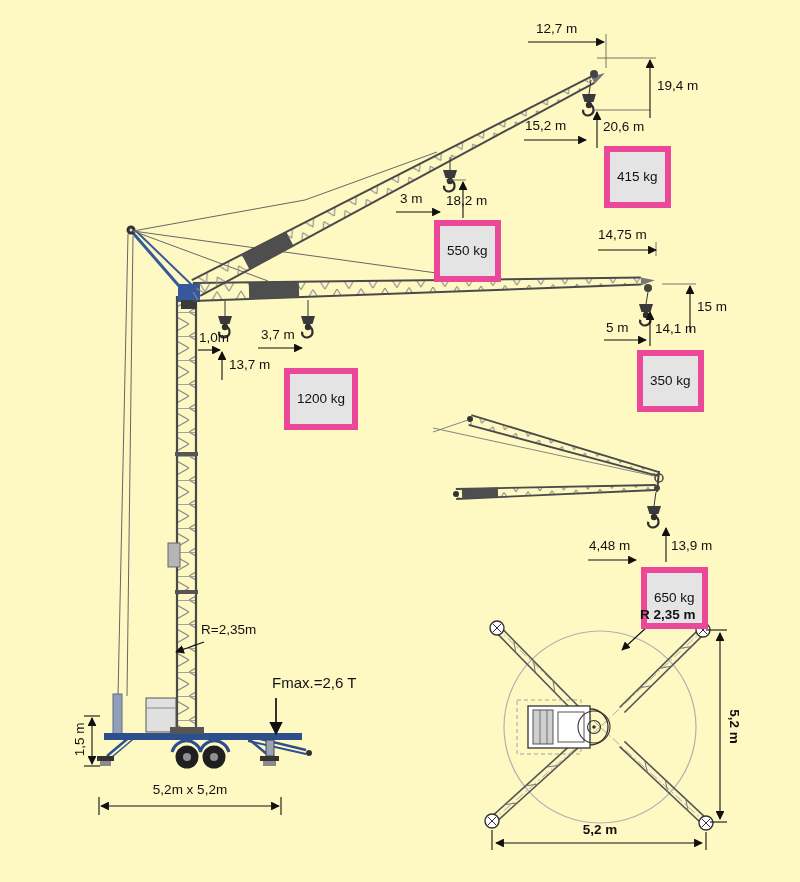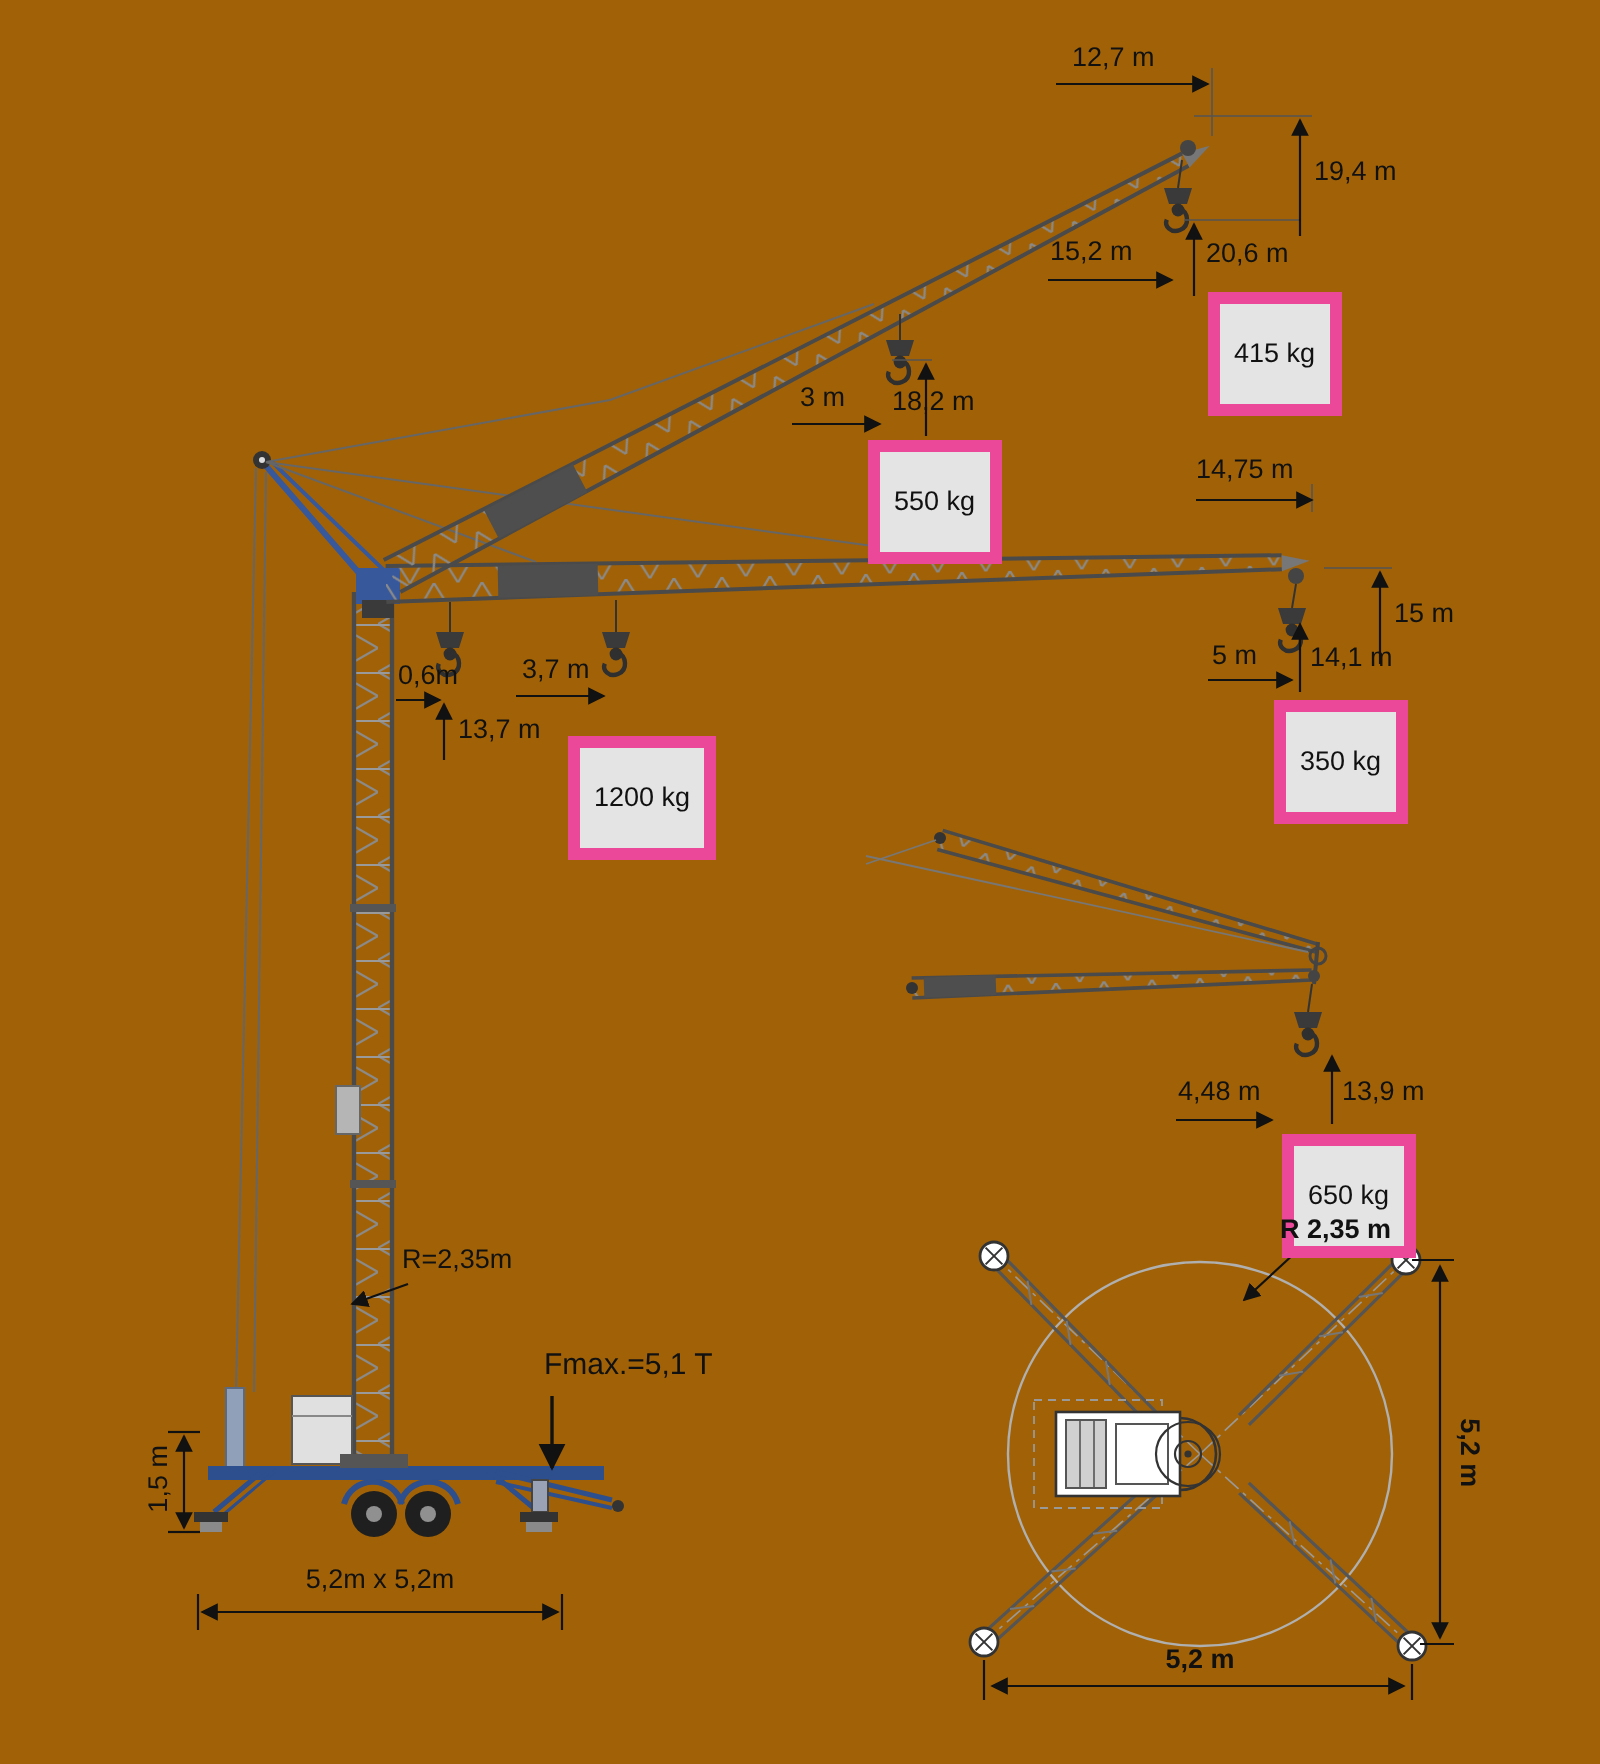--- a/index.html
+++ b/index.html
@@ -1,19 +1,19 @@
 <!DOCTYPE html>
 <html><head>
 <meta charset="utf-8">
 <title>Crane Load Diagram</title>
 <style>
   *{margin:0;padding:0;box-sizing:border-box}
   html,body{background:#fff}
   body{font-family:"Liberation Sans",sans-serif;color:#111}
-  .canvas{position:relative;width:800px;height:882px;background:#a16207;overflow:hidden}
+  .canvas{position:relative;width:800px;height:882px;background:#fef9c3;overflow:hidden}
   .canvas > svg{position:absolute;left:0;top:0}
   .lbl{position:absolute;font-size:13.5px;line-height:1.1;color:#111;white-space:nowrap}
   .load-box{position:absolute;font-size:13.5px;line-height:1.2;color:#111;background:#e4e4e4;border:6px solid #ec4899;padding:17px 7px;white-space:nowrap}
   .center{text-align:center}
   .bold{font-weight:700}
   .big{font-size:15px}
   .rot-up{transform:rotate(-90deg);transform-origin:center}
   .rot-down{transform:rotate(90deg);transform-origin:center}
 </style>
 </head>
@@ -246,31 +246,31 @@
 <div class="lbl" style="left:400px;top:192px">3 m</div>
 <div class="lbl" style="left:446px;top:194px">18,2 m</div>
 <div class="load-box" style="left:434px;top:220px">550 kg</div>
 
 <div class="lbl" style="left:598px;top:228px">14,75 m</div>
 <div class="lbl" style="left:697px;top:300px">15 m</div>
 <div class="lbl" style="left:606px;top:321px">5 m</div>
 <div class="lbl" style="left:655px;top:322px">14,1 m</div>
 <div class="load-box" style="left:637px;top:350px">350 kg</div>
 
-<div class="lbl" style="left:199px;top:331px">0,6m</div>
+<div class="lbl" style="left:199px;top:331px">1,0m</div>
 <div class="lbl" style="left:261px;top:328px">3,7 m</div>
 <div class="lbl" style="left:229px;top:358px">13,7 m</div>
 <div class="load-box" style="left:284px;top:368px">1200 kg</div>
 
 <div class="lbl" style="left:589px;top:539px">4,48 m</div>
 <div class="lbl" style="left:671px;top:539px">13,9 m</div>
 <div class="load-box" style="left:641px;top:567px">650 kg</div>
 
 <div class="lbl" style="left:201px;top:623px">R=2,35m</div>
-<div class="lbl big" style="left:272px;top:675px">Fmax.=5,1 T</div>
+<div class="lbl big" style="left:272px;top:675px">Fmax.=2,6 T</div>
 <div class="lbl rot-up center" style="left:58px;top:732px;width:44px">1,5 m</div>
 <div class="lbl center" style="left:136px;top:783px;width:108px">5,2m x 5,2m</div>
 
 <div class="lbl bold" style="left:640px;top:608px">R 2,35 m</div>
 <div class="lbl bold rot-down center" style="left:710px;top:719px;width:48px">5,2 m</div>
 <div class="lbl bold center" style="left:572px;top:823px;width:56px">5,2 m</div>
 
 </div>
 
 </body></html>

